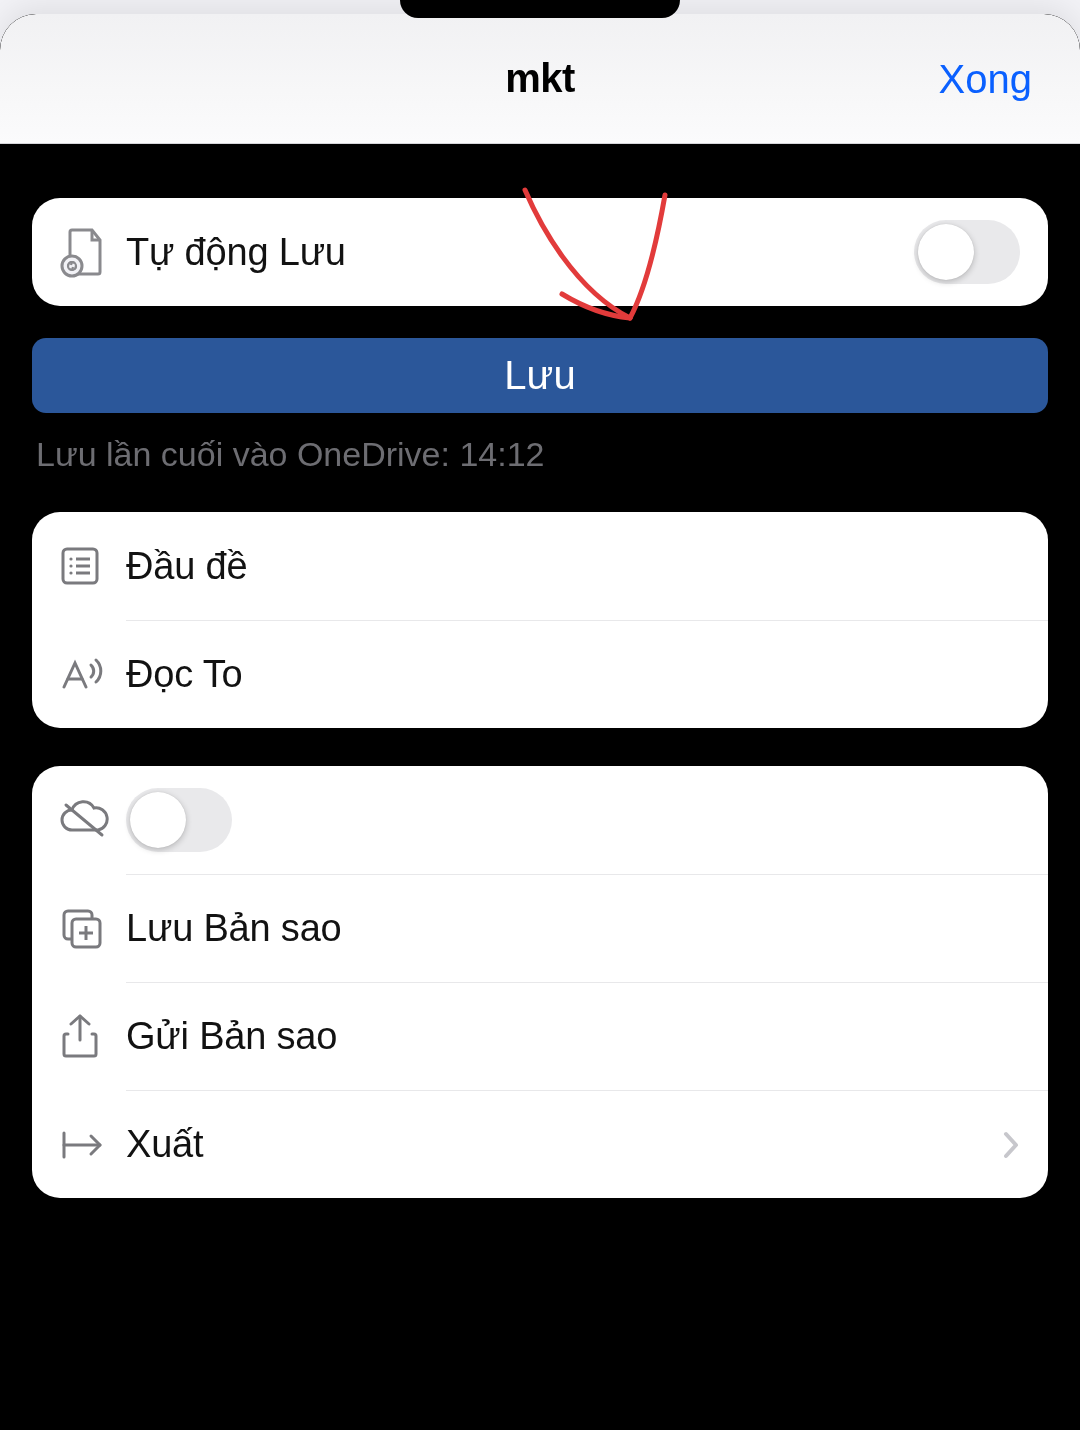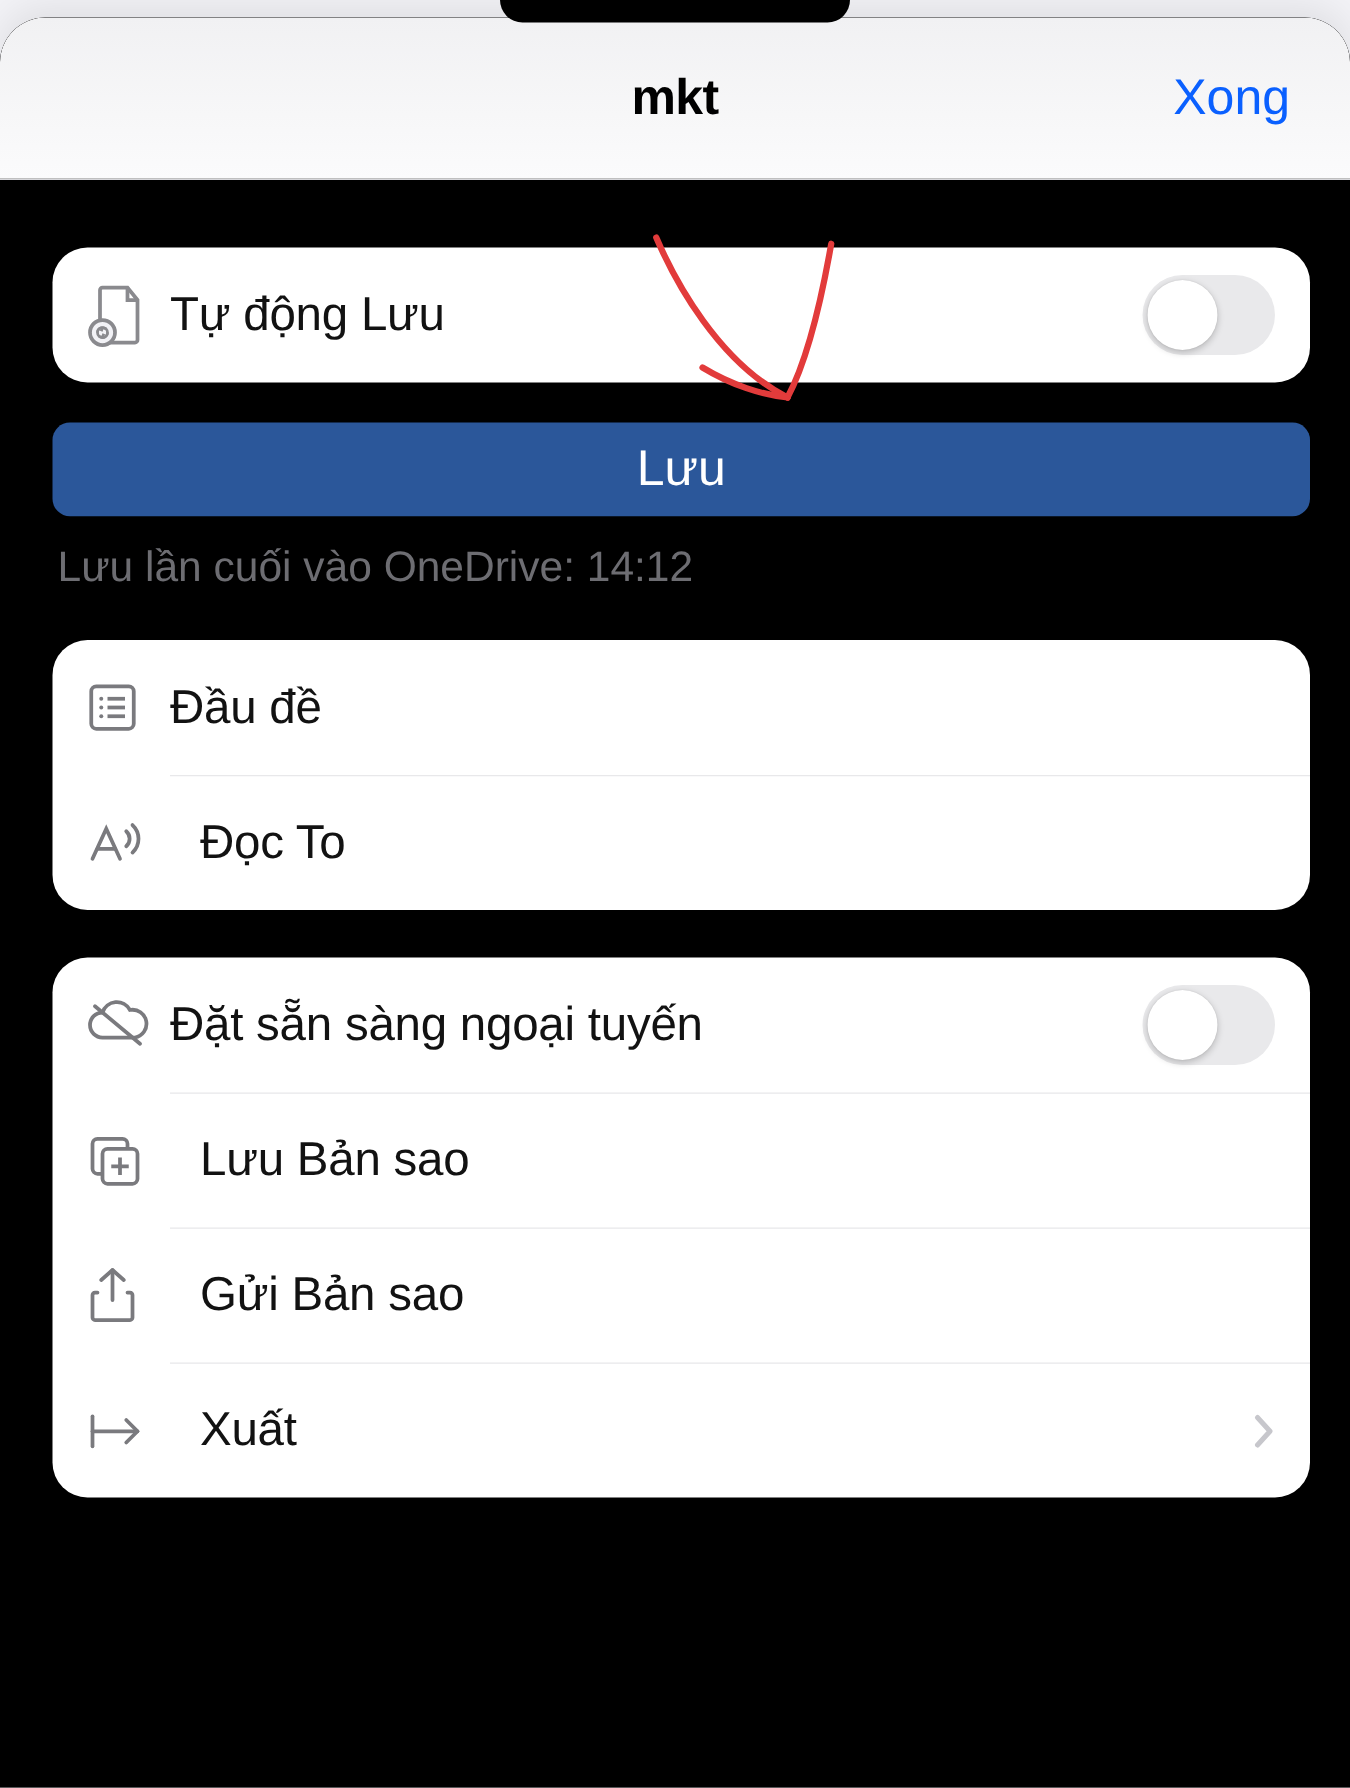--- a/index.html
+++ b/index.html
@@ -58,38 +58,36 @@
       position: absolute;
       right: 48px;
       top: 50%;
       transform: translateY(-50%);
       font-size: 40px;
       color: #0a60ff;
       font-weight: 400;
     }
     .content {
       padding: 54px 32px 0 32px;
-      margin-left: 10px;
     }
     .card {
       background: #fff;
       border-radius: 28px;
     }
     .row {
       display: flex;
       align-items: center;
       min-height: 108px;
       padding: 0 28px 0 20px;
       position: relative;
     }
     .card .row + .row {
       border-top: 1px solid #e8e8ea;
       margin-left: 94px;
       padding-left: 0;
-      gap: 24px;
     }
     .card .row + .row .icon-slot {
       margin-left: -74px;
     }
     .icon-slot {
       width: 74px;
       display: flex;
       align-items: center;
       justify-content: flex-start;
       padding-left: 6px;
@@ -224,21 +222,20 @@
     <div class="spacer"></div>
 
     <div class="card">
       <div class="row">
         <span class="icon-slot">
           <svg width="52" height="40" viewBox="0 0 52 40" fill="none" stroke="#7a7a7e" stroke-width="3" stroke-linecap="round">
             <path d="M14 30 A10 10 0 0 1 14 10 A12 12 0 0 1 36 8 A9 9 0 0 1 40 30 H14"></path>
             <line x1="8" y1="5" x2="44" y2="35"></line>
           </svg>
         </span>
-        <span class="label">Đặt sẵn sàng ngoại tuyến</span>
         <span class="toggle"></span>
       </div>
       <div class="row">
         <span class="icon-slot">
           <svg width="48" height="48" viewBox="0 0 48 48" fill="none" stroke="#7a7a7e" stroke-width="3" stroke-linejoin="round">
             <rect x="14" y="14" width="28" height="28" rx="4"></rect>
             <path d="M14 34 H10 A4 4 0 0 1 6 30 V10 A4 4 0 0 1 10 6 H30 A4 4 0 0 1 34 10 V14"></path>
             <line x1="28" y1="21" x2="28" y2="35"></line>
             <line x1="21" y1="28" x2="35" y2="28"></line>
           </svg>

